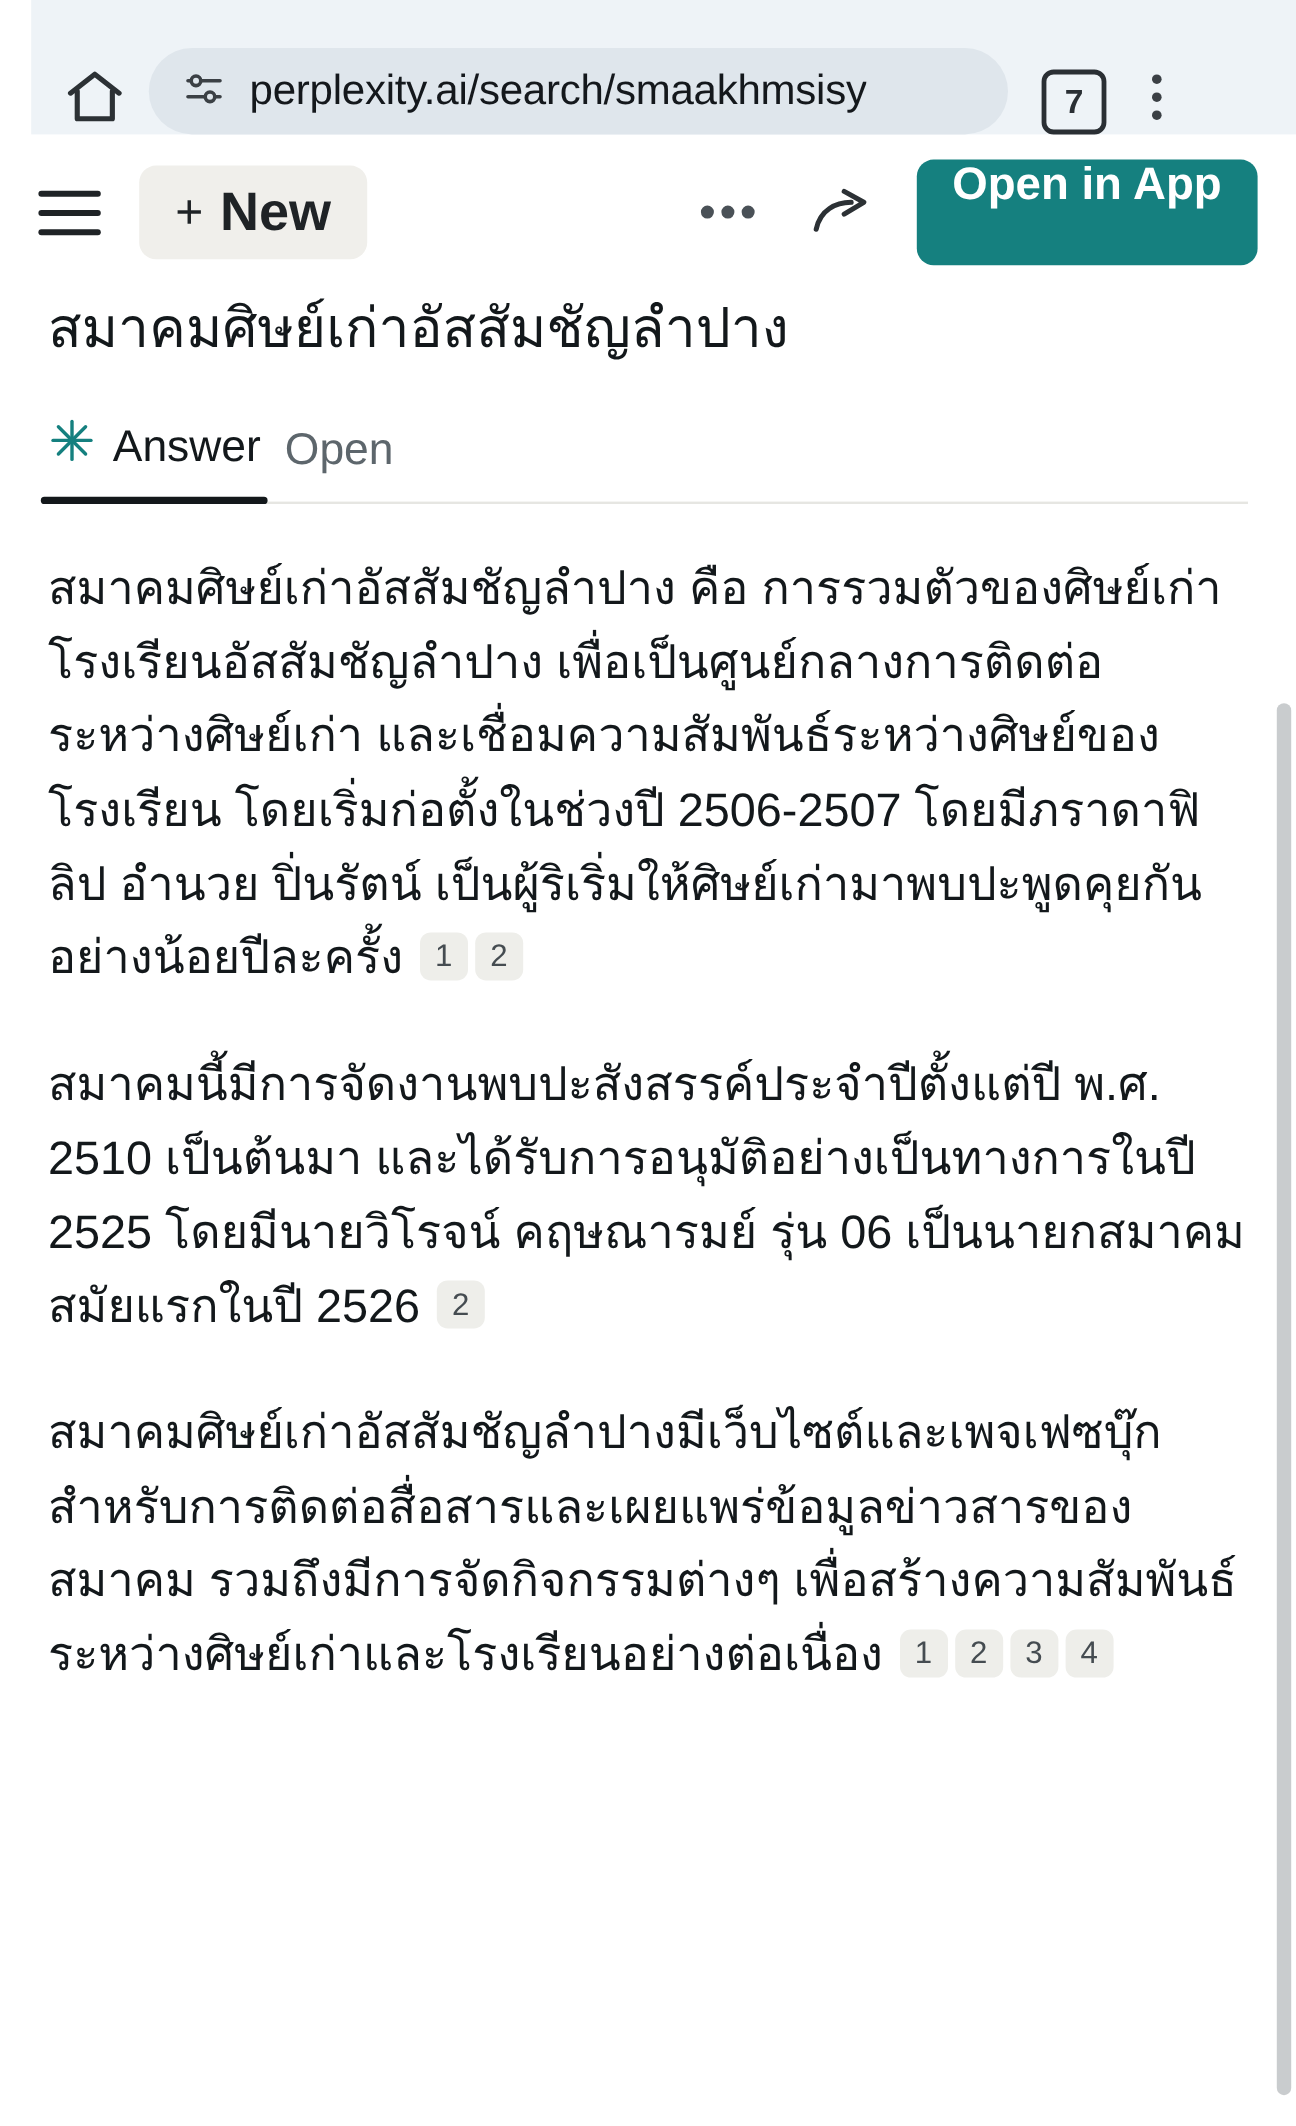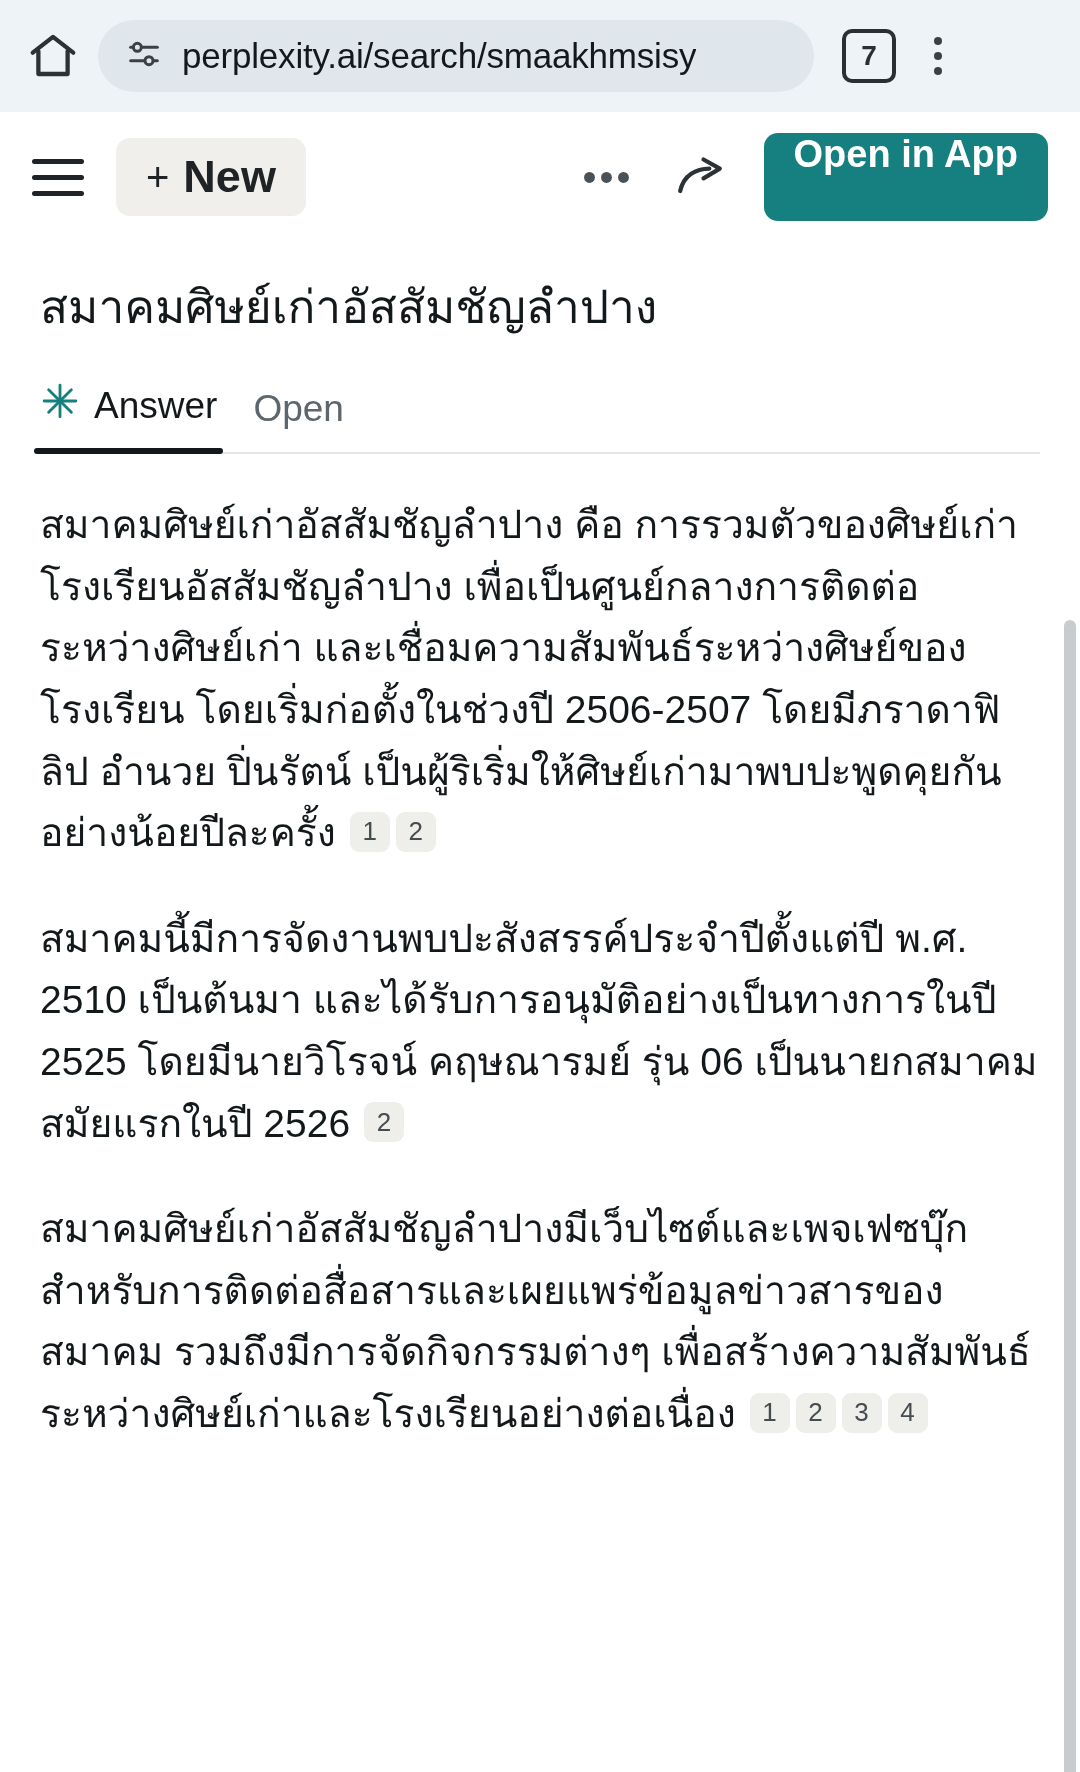--- a/index.html
+++ b/index.html
@@ -9,24 +9,25 @@
     background: #ffffff;
     font-family: "Liberation Sans", "DejaVu Sans", sans-serif;
     overflow: hidden;
   }
 
   
   .browser-bar {
     height: 112px;
     background: #eef3f7;
     display: flex;
-    align-items: center;
+    align-items: flex-end;
     padding: 0 22px;
     gap: 14px;
     position: relative;
+    margin-left: 26px;
   }
   .home-btn {
     width: 62px; height: 62px;
     display: flex; align-items: center; justify-content: center;
     flex: 0 0 auto;
   }
   .omnibox {
     flex: 1 1 auto;
     height: 72px;
     background: #dfe6ec;
@@ -112,29 +113,28 @@
   }
 
   
   .content {
     padding: 0 40px;
     position: relative;
   }
   .q-title {
     font-size: 46px;
     color: #13181b;
-    margin-top: 34px;
     margin-bottom: 18px;
     line-height: 1.35;
   }
 
   .tabs {
     display: flex;
     align-items: flex-end;
-    gap: 36px;
+    gap: 20px;
     height: 98px;
     border-bottom: 2px solid #e6e6e2;
     position: relative;
   }
   .tab {
     display: flex; align-items: center; gap: 14px;
     font-size: 37px;
     color: #5d666c;
     padding-bottom: 22px;
     position: relative;

